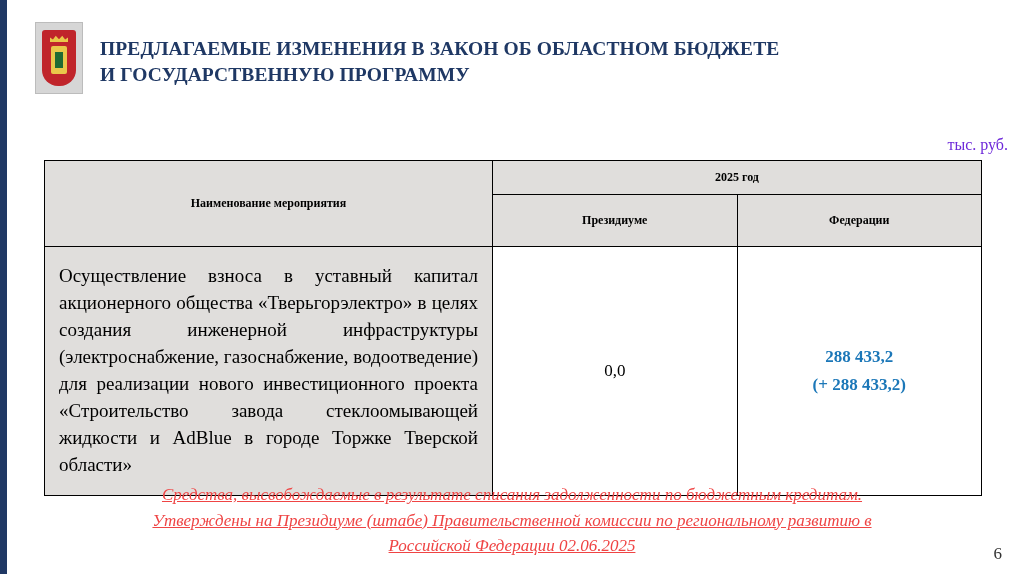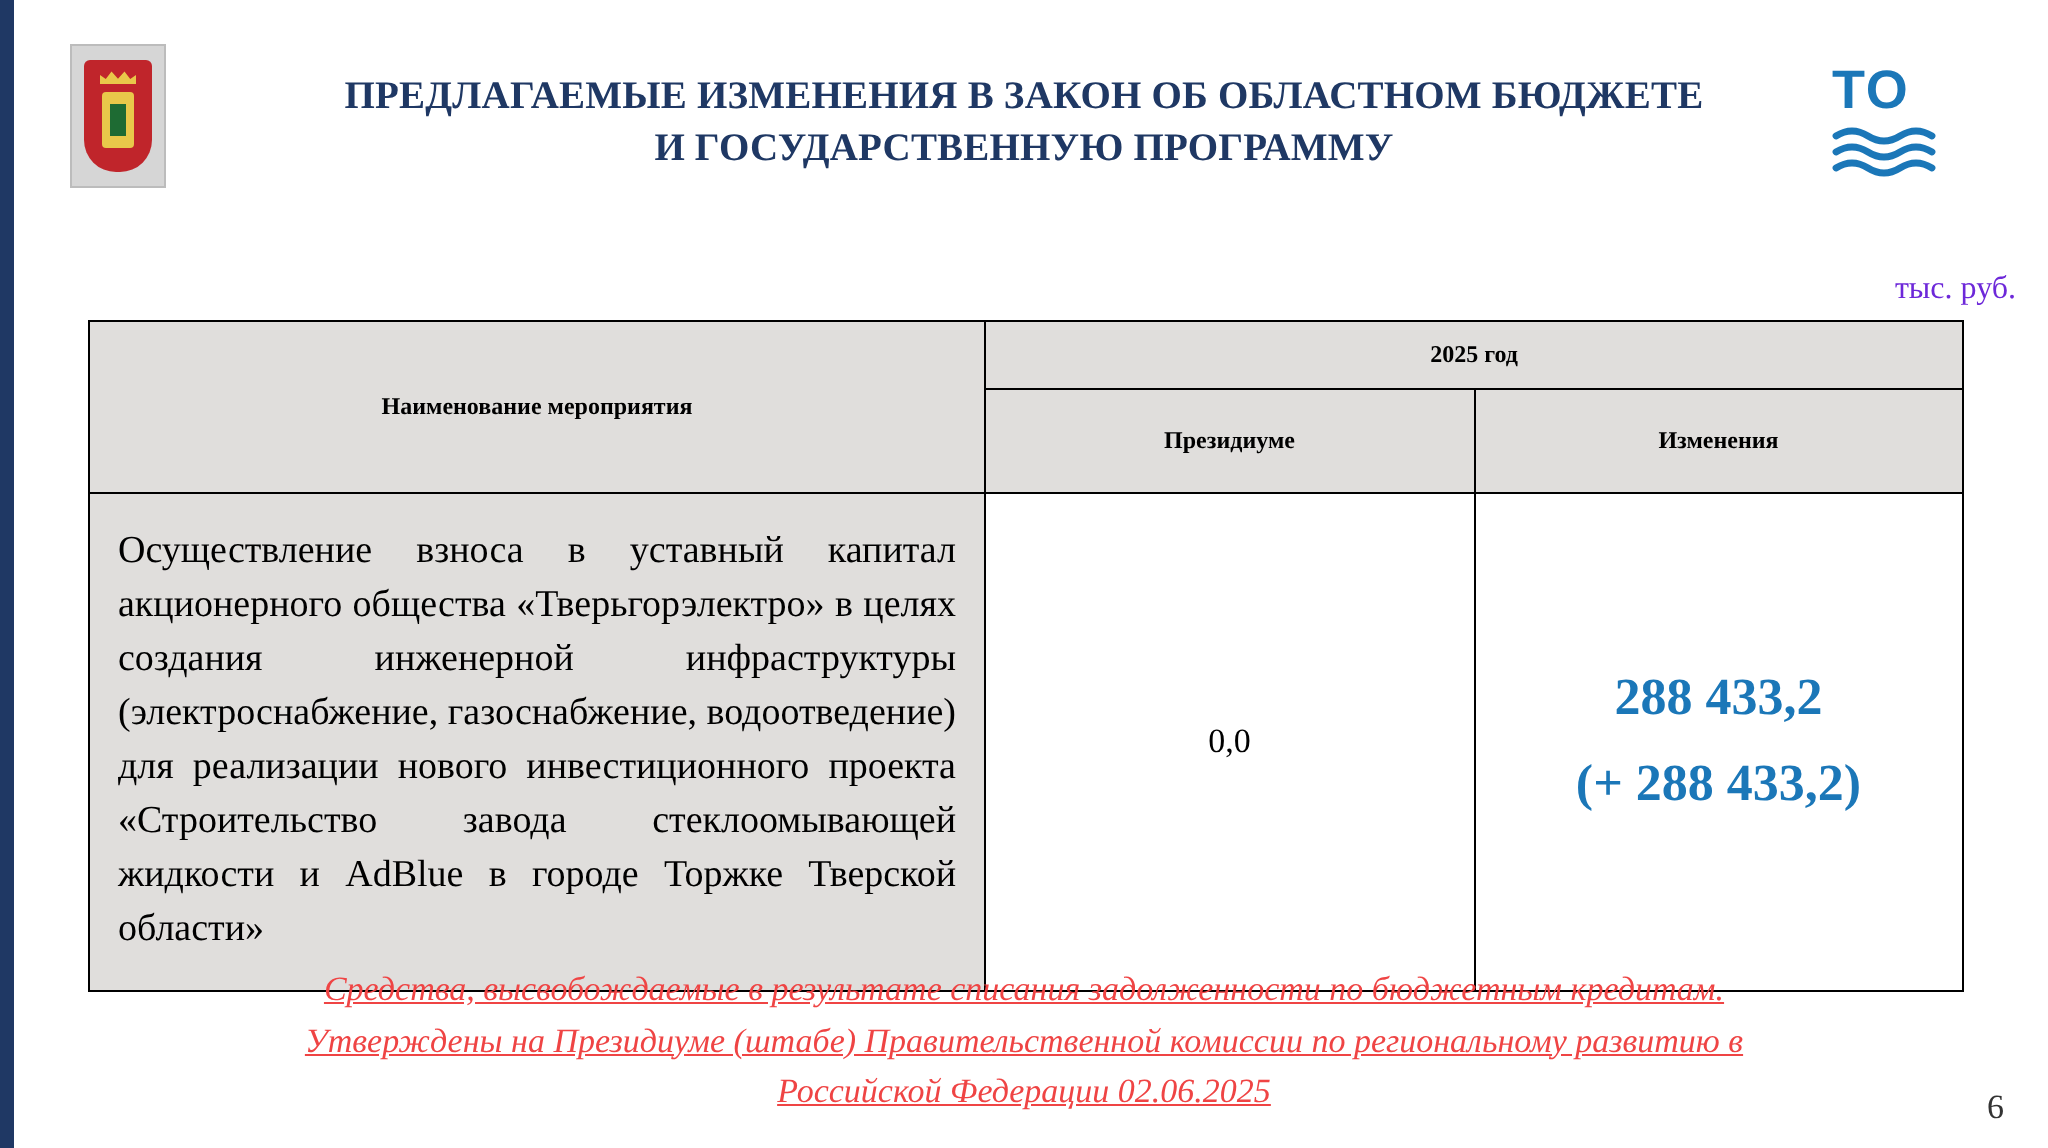--- a/index.html
+++ b/index.html
@@ -67,21 +67,21 @@
     content: "";
     position: absolute;
     left: 4px; top: 6px;
     width: 8px; height: 16px;
     background: #1e6b33;
   }
   .title {
     position: absolute;
     left: 100px; top: 36px;
     width: 824px;
-    text-align: center;
+    text-align: left;
     font-weight: bold;
     font-size: 19.5px;
     line-height: 1.35;
     color: #1f3864;
     letter-spacing: .1px;
   }
   
   .logo {
     position: absolute;
     right: 38px; top: 32px;
@@ -142,21 +142,21 @@
     vertical-align: middle;
   }
   .cell-desc p { margin: 0; }
   .cell-val {
     text-align: center;
     font-size: 17px;
     background: #ffffff;
   }
   .cell-chg {
     text-align: center;
-    font-size: 26px;
+    font-size: 17px;
     font-weight: bold;
     color: #1b77b8;
     line-height: 1.65;
     background: #ffffff;
   }
 
   
   .footnote {
     position: absolute;
     left: 62px;
@@ -188,43 +188,33 @@
       <div class="crown"></div>
       <div class="throne"></div>
     </div>
   </div>
 
   <div class="title">
     <div>ПРЕДЛАГАЕМЫЕ ИЗМЕНЕНИЯ В ЗАКОН ОБ ОБЛАСТНОМ БЮДЖЕТЕ</div>
     <div>И ГОСУДАРСТВЕННУЮ ПРОГРАММУ</div>
   </div>
 
-  <div class="logo">
-    <div class="to-text">ТО</div>
-    <svg width="66" height="26" viewBox="0 0 66 26">
-      <g fill="none" stroke="#1b77b8" stroke-width="3.4" stroke-linecap="round">
-        <path d="M2 5 q8 -5 16 0 q8 5 16 0 q8 -5 16 0"></path>
-        <path d="M2 13 q8 -5 16 0 q8 5 16 0 q8 -5 16 0"></path>
-        <path d="M2 21 q8 -5 16 0 q8 5 16 0 q8 -5 16 0"></path>
-      </g>
-    </svg>
-  </div>
 </div>
 
 <div class="units">тыс. руб.</div>
 
 <table class="tbl">
   <thead>
     <tr>
       <th class="th-name" rowspan="2">Наименование мероприятия</th>
       <th class="th-year" colspan="2">2025 год</th>
     </tr>
     <tr>
       <th class="th-appr">Президиуме</th>
-      <th class="th-chg">Изменения</th>
+      <th class="th-chg">Федерации</th>
     </tr>
   </thead>
   <tbody>
     <tr>
       <td class="cell-desc">
         <p>Осуществление взноса в уставный капитал акционерного общества «Тверьгорэлектро» в целях создания инженерной инфраструктуры (электроснабжение, газоснабжение, водоотведение) для реализации нового инвестиционного проекта «Строительство завода стеклоомывающей жидкости и AdBlue в городе Торжке Тверской области»</p>
       </td>
       <td class="cell-val">0,0</td>
       <td class="cell-chg">
         <div>288 433,2</div>

